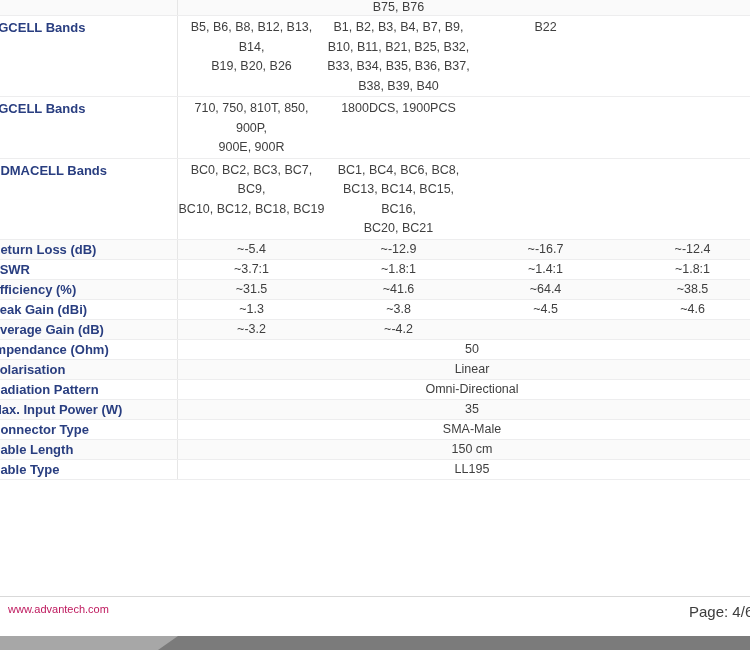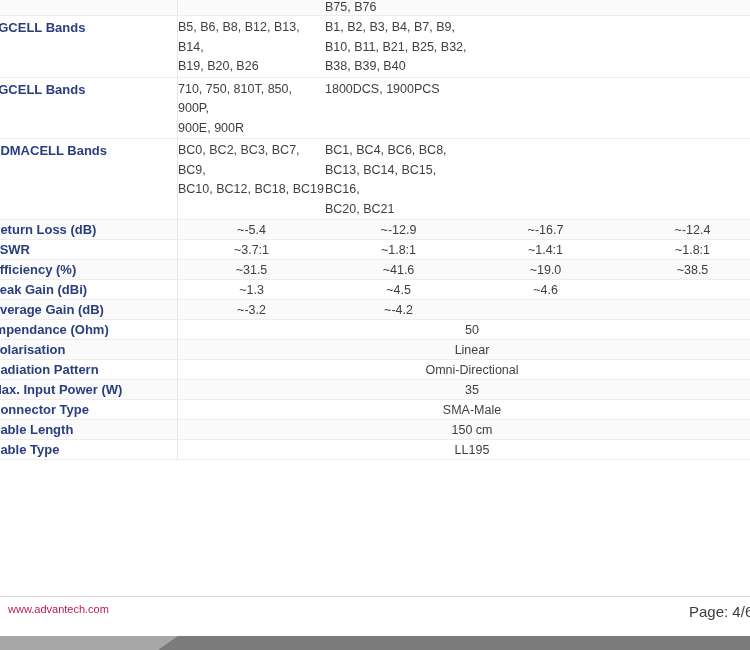--- a/index.html
+++ b/index.html
@@ -14,21 +14,21 @@
   .row{display:flex;align-items:stretch;border-bottom:1px solid #ededee;box-sizing:border-box;}
   .row.alt{background:#fafafa;}
   .cell-label{
     width:192px;flex:0 0 192px;box-sizing:border-box;
     padding-left:5px;border-right:1px solid #e6e6e6;
     color:#293e80;font-weight:bold;font-size:13px;
     display:flex;align-items:center;
   }
   .row.bands .cell-label,.row.partial .cell-label{align-items:flex-start;padding-top:4px;}
   .cell{
-    width:147px;flex:0 0 147px;box-sizing:border-box;
+    width:147px;flex:0 0 147px;box-sizing:border-box;text-align:center;
     color:#3f3f3f;font-size:12.5px;
   }
   .row.partial{height:16px;}
   .row.partial .cell{line-height:15px;}
   .row.bands .cell{padding-top:2px;line-height:19.5px;}
   .row.values{height:20px;}
   .row.values .cell{display:flex;align-items:center;justify-content:center;}
   .row.merged{height:20px;}
   .cell-merged{
     width:588px;flex:0 0 588px;text-align:center;color:#3f3f3f;font-size:12.5px;
@@ -66,21 +66,25 @@
         </div>
         <div class="row bands">
           <div class="cell-label">4GCELL Bands</div>
           <div class="cell">
             <div>B5, B6, B8, B12, B13, B14,</div>
             <div>B19, B20, B26</div>
           </div>
           <div class="cell">
             <div>B1, B2, B3, B4, B7, B9,</div>
             <div>B10, B11, B21, B25, B32,</div>
+            <div>B33, B34, B35, B36, B37,</div>
             <div>B38, B39, B40</div>
+          </div>
+          <div class="cell">
+            <div>B22</div>
           </div>
           <div class="cell"></div>
         </div>
         <div class="row bands">
           <div class="cell-label">2GCELL Bands</div>
           <div class="cell">
             <div>710, 750, 810T, 850, 900P,</div>
             <div>900E, 900R</div>
           </div>
           <div class="cell">
@@ -114,26 +118,27 @@
           <div class="cell-label">VSWR</div>
           <div class="cell">~3.7:1</div>
           <div class="cell">~1.8:1</div>
           <div class="cell">~1.4:1</div>
           <div class="cell">~1.8:1</div>
         </div>
         <div class="row values alt">
           <div class="cell-label">Efficiency (%)</div>
           <div class="cell">~31.5</div>
           <div class="cell">~41.6</div>
-          <div class="cell">~19.0</div>
+          <div class="cell">~64.4</div>
           <div class="cell">~38.5</div>
         </div>
         <div class="row values">
           <div class="cell-label">Peak Gain (dBi)</div>
           <div class="cell">~1.3</div>
+          <div class="cell">~3.8</div>
           <div class="cell">~4.5</div>
           <div class="cell">~4.6</div>
         </div>
         <div class="row values alt">
           <div class="cell-label">Average Gain (dB)</div>
           <div class="cell">~-3.2</div>
           <div class="cell">~-4.2</div>
         </div>
         <div class="row merged">
           <div class="cell-label">Impendance (Ohm)</div>

